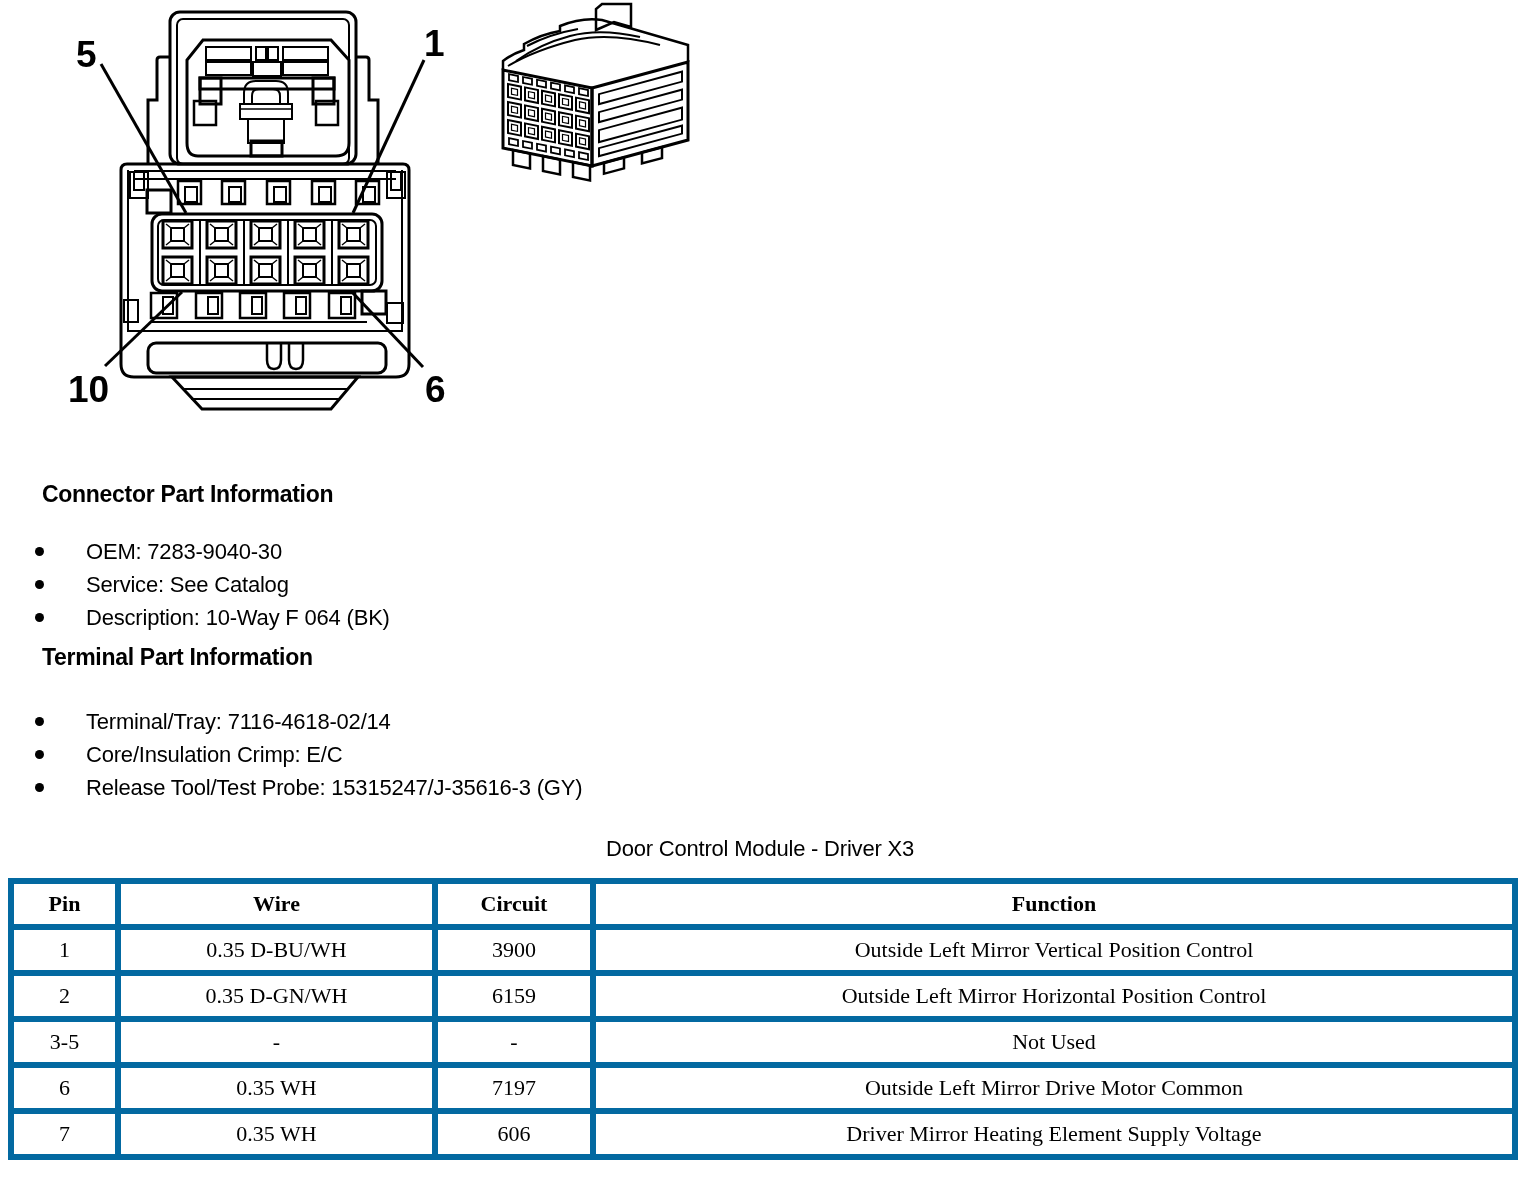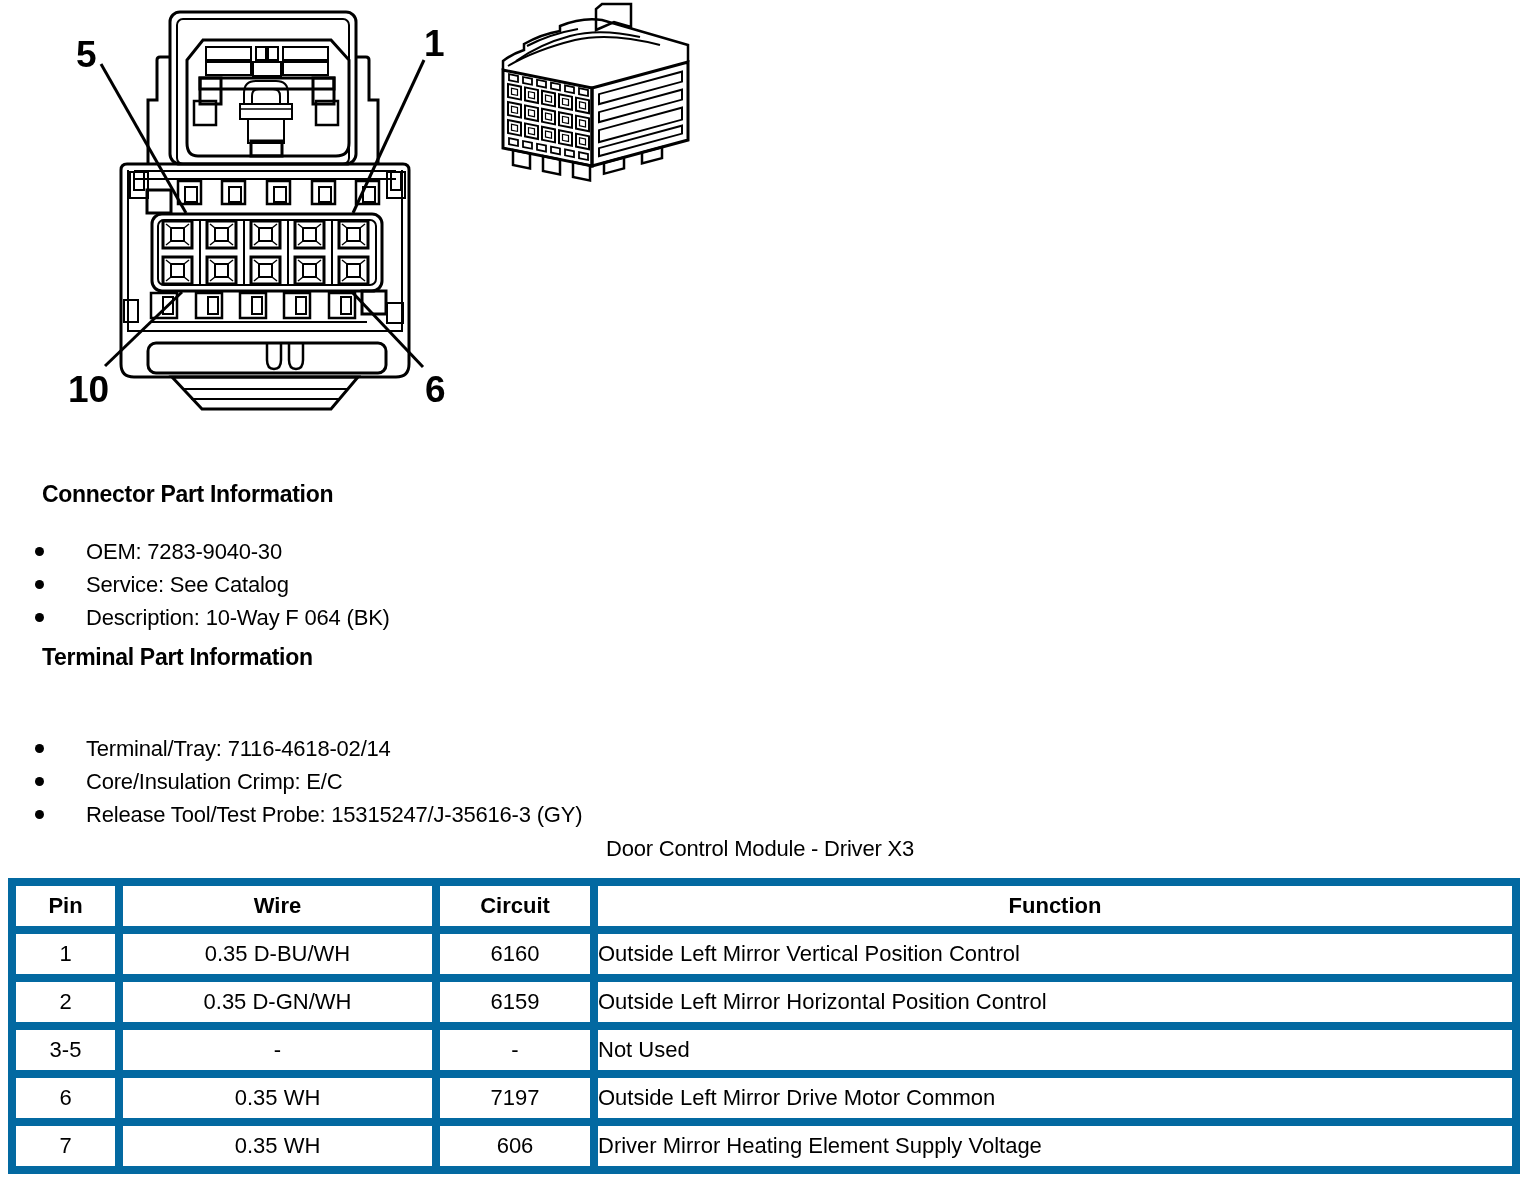--- a/index.html
+++ b/index.html
@@ -4,32 +4,32 @@
 <style>
   html,body{margin:0;padding:0;background:#ffffff;}
   .page{position:relative;width:1520px;height:1182px;background:#fff;
         font-family:"Liberation Sans",sans-serif;color:#000;overflow:hidden;}
   svg text{font-family:"Liberation Sans",sans-serif;}
   .sec-title{position:absolute;left:10px;font-size:23px;font-weight:bold;letter-spacing:-0.3px;margin-left:32px;}
   #connector-title{top:481px;}
   #terminal-title{top:644px;}
   ul.bullets{position:absolute;left:0;margin:0;padding:0;list-style:none;}
   #connector-bullets{top:535px;}
-  #terminal-bullets{top:732px;}
+  #terminal-bullets{top:705px;}
   ul.bullets li{height:33px;display:flex;align-items:center;font-size:22px;letter-spacing:-0.2px;gap:24px;}
   .dot{width:9px;height:9px;border-radius:50%;background:#000;margin-left:35px;margin-right:18px;flex:0 0 auto;}
   .tbl-title{position:absolute;top:836px;left:8px;width:1504px;text-align:center;
              font-size:22px;font-weight:normal;letter-spacing:-0.2px;}
   table.pinout{position:absolute;top:878px;left:8px;width:1504px;border-collapse:collapse;
                table-layout:fixed;border:3px solid #000;}
-  table.pinout th,table.pinout td{border:8px solid #0369a1;height:40px;font-size:22px;
-               padding:0;overflow:hidden;white-space:nowrap;}
+  table.pinout th,table.pinout td{border:6px solid #0369a1;height:40px;font-size:22px;
+               padding:0;overflow:hidden;white-space:nowrap;font-family:Liberation Serif, serif;}
   table.pinout th{font-weight:bold;text-align:center;border-bottom:3px solid #000;}
   td.cc{text-align:center;}
-  td.fn{text-align:left;padding-left:7px;}
+  td.fn{text-align:center;padding-left:7px;}
   col.c-pin{width:107px;} col.c-wire{width:317px;} col.c-circuit{width:158px;} col.c-fn{width:922px;}
 </style>
 </head>
 <body>
 
 <div class="page">
 
   
   <svg width="760" height="430" viewBox="0 0 760 430" xmlns="http://www.w3.org/2000/svg">
     <defs>
@@ -260,21 +260,21 @@
         <th>Pin</th>
         <th>Wire</th>
         <th>Circuit</th>
         <th>Function</th>
       </tr>
     </thead>
     <tbody>
       <tr>
         <td class="cc">1</td>
         <td class="cc">0.35 D-BU/WH</td>
-        <td class="cc">6160</td>
+        <td class="cc">3900</td>
         <td class="fn">Outside Left Mirror Vertical Position Control</td>
       </tr>
       <tr>
         <td class="cc">2</td>
         <td class="cc">0.35 D-GN/WH</td>
         <td class="cc">6159</td>
         <td class="fn">Outside Left Mirror Horizontal Position Control</td>
       </tr>
       <tr>
         <td class="cc">3-5</td>

